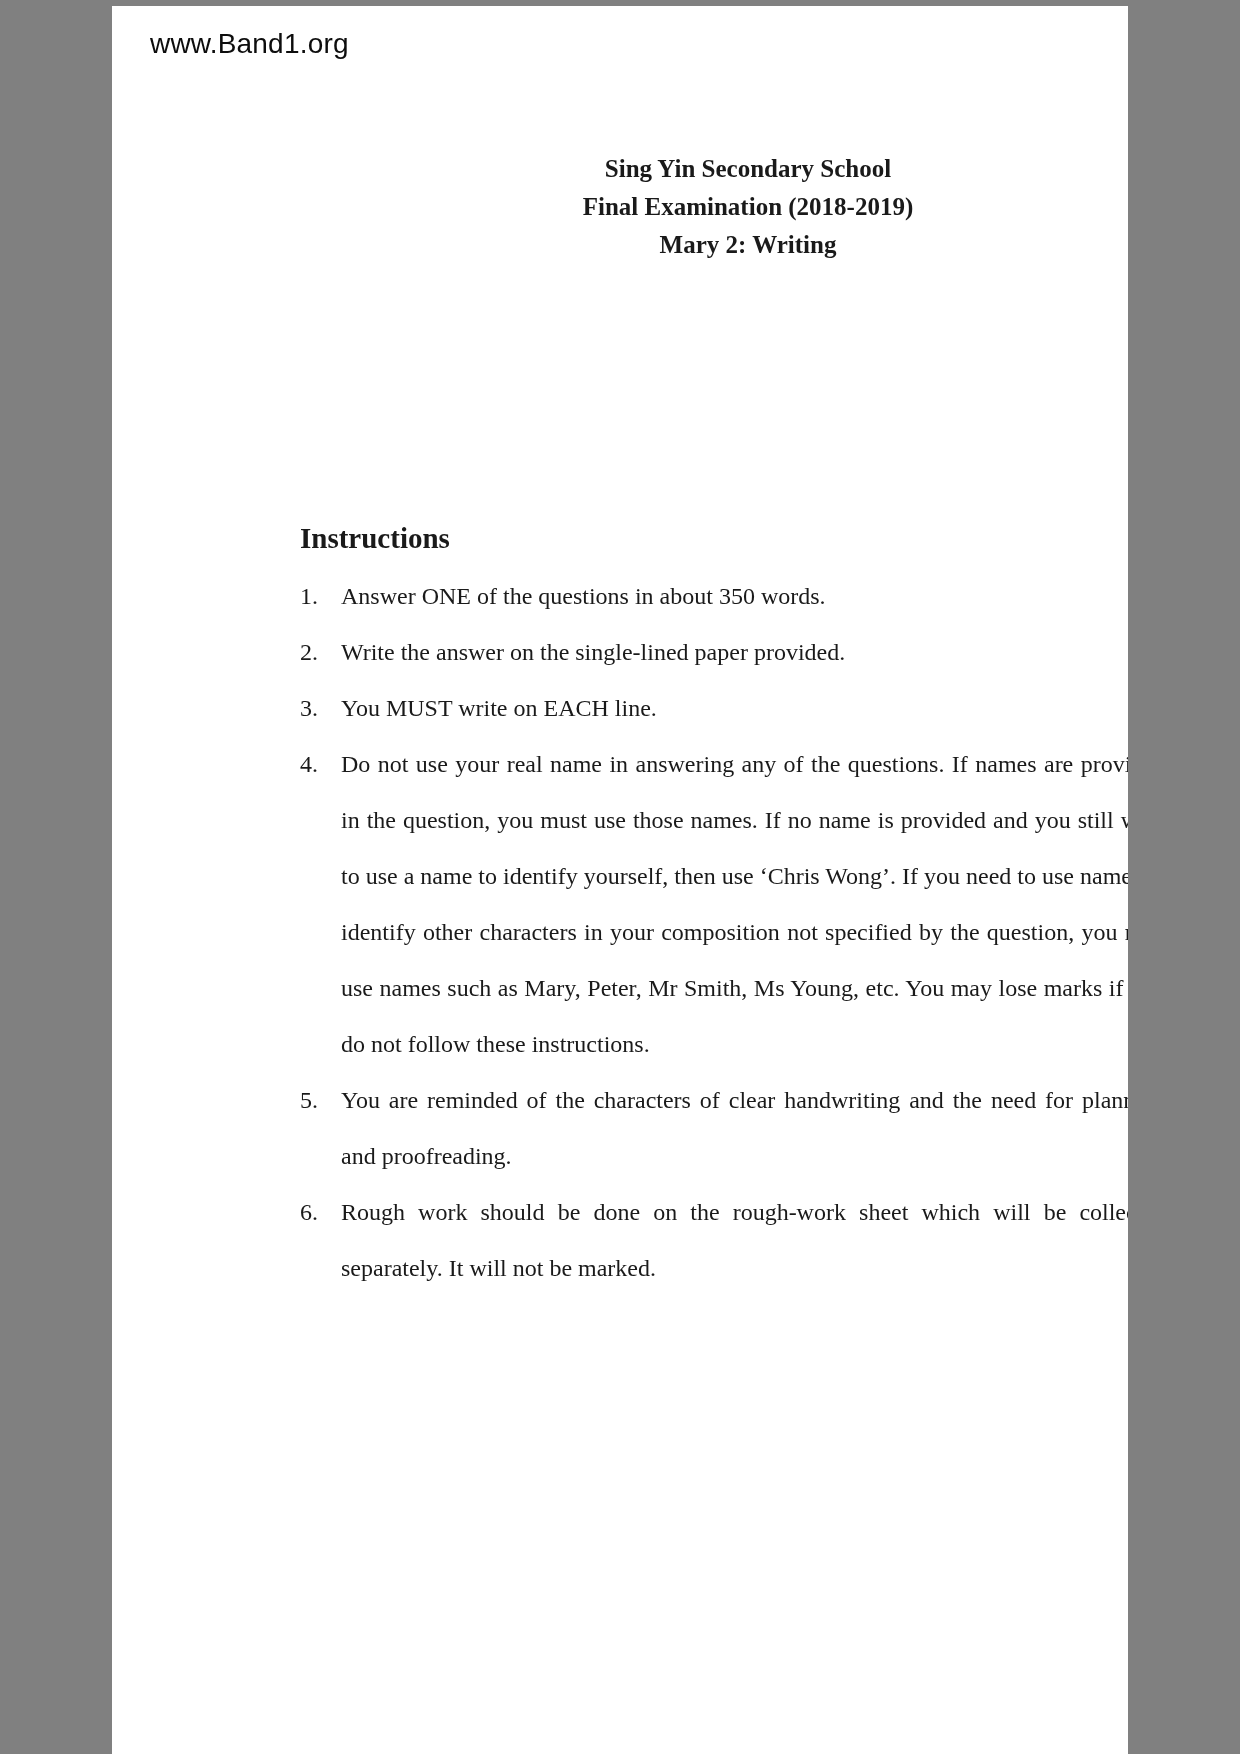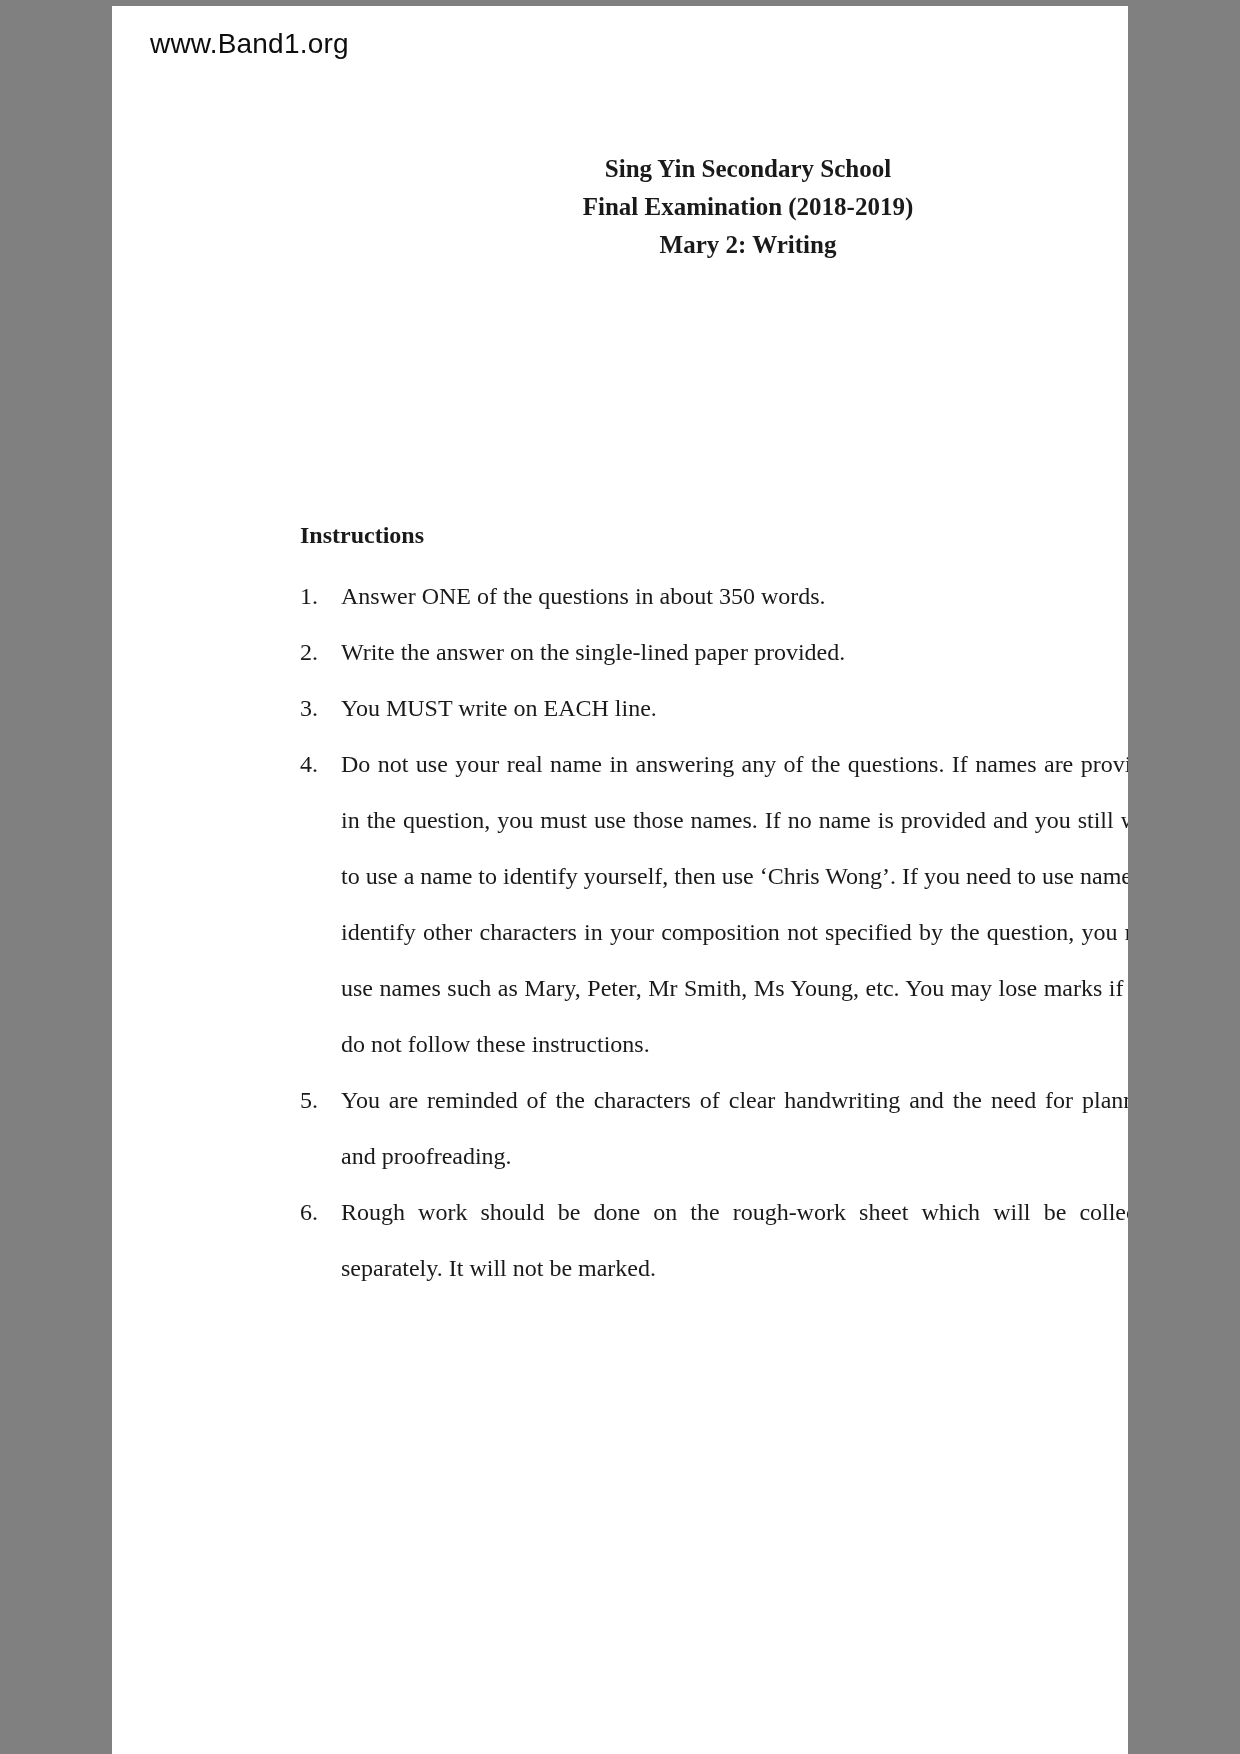--- a/index.html
+++ b/index.html
@@ -60,21 +60,21 @@
   .time-allowed {
     position: absolute;
     left: 497px;
     top: 0;
     font-weight: normal;
   }
   .instructions-heading {
     position: absolute;
     left: 188px;
     top: 516px;
-    font-size: 24px;
+    font-size: 29px;
     font-weight: bold;
   }
   .instruction-list {
     position: absolute;
     left: 188px;
     top: 562px;
     width: 866px;
     font-size: 24px;
     line-height: 56px;
   }

